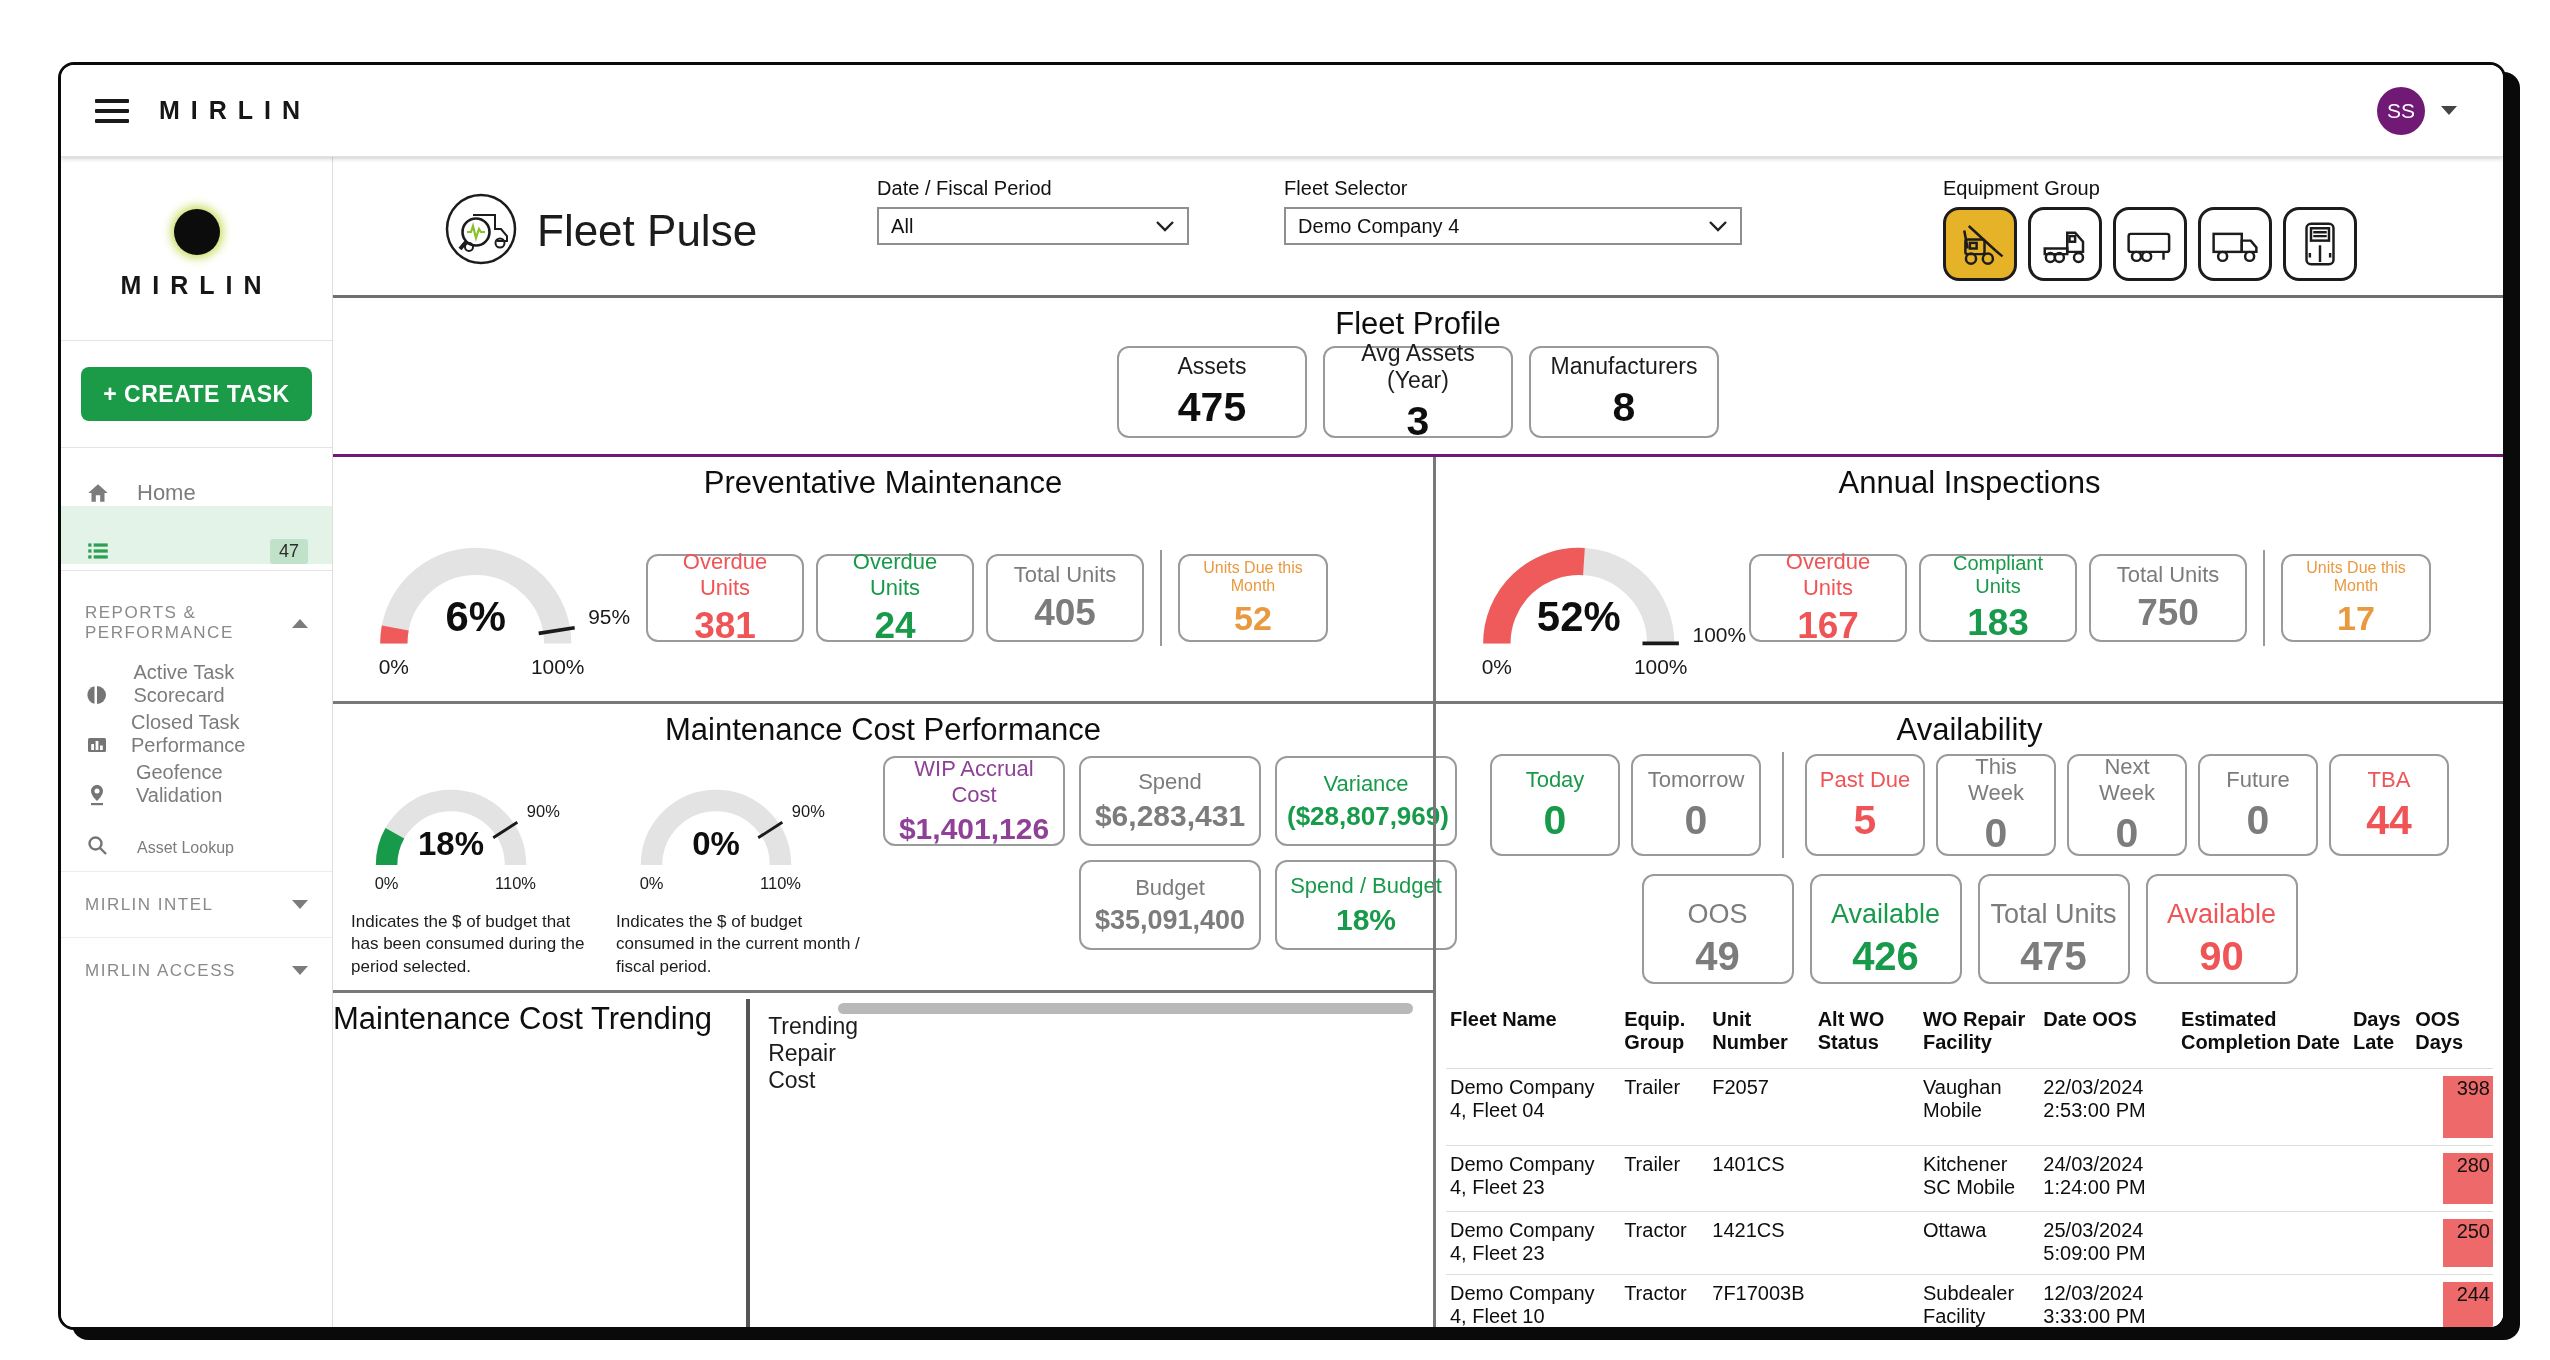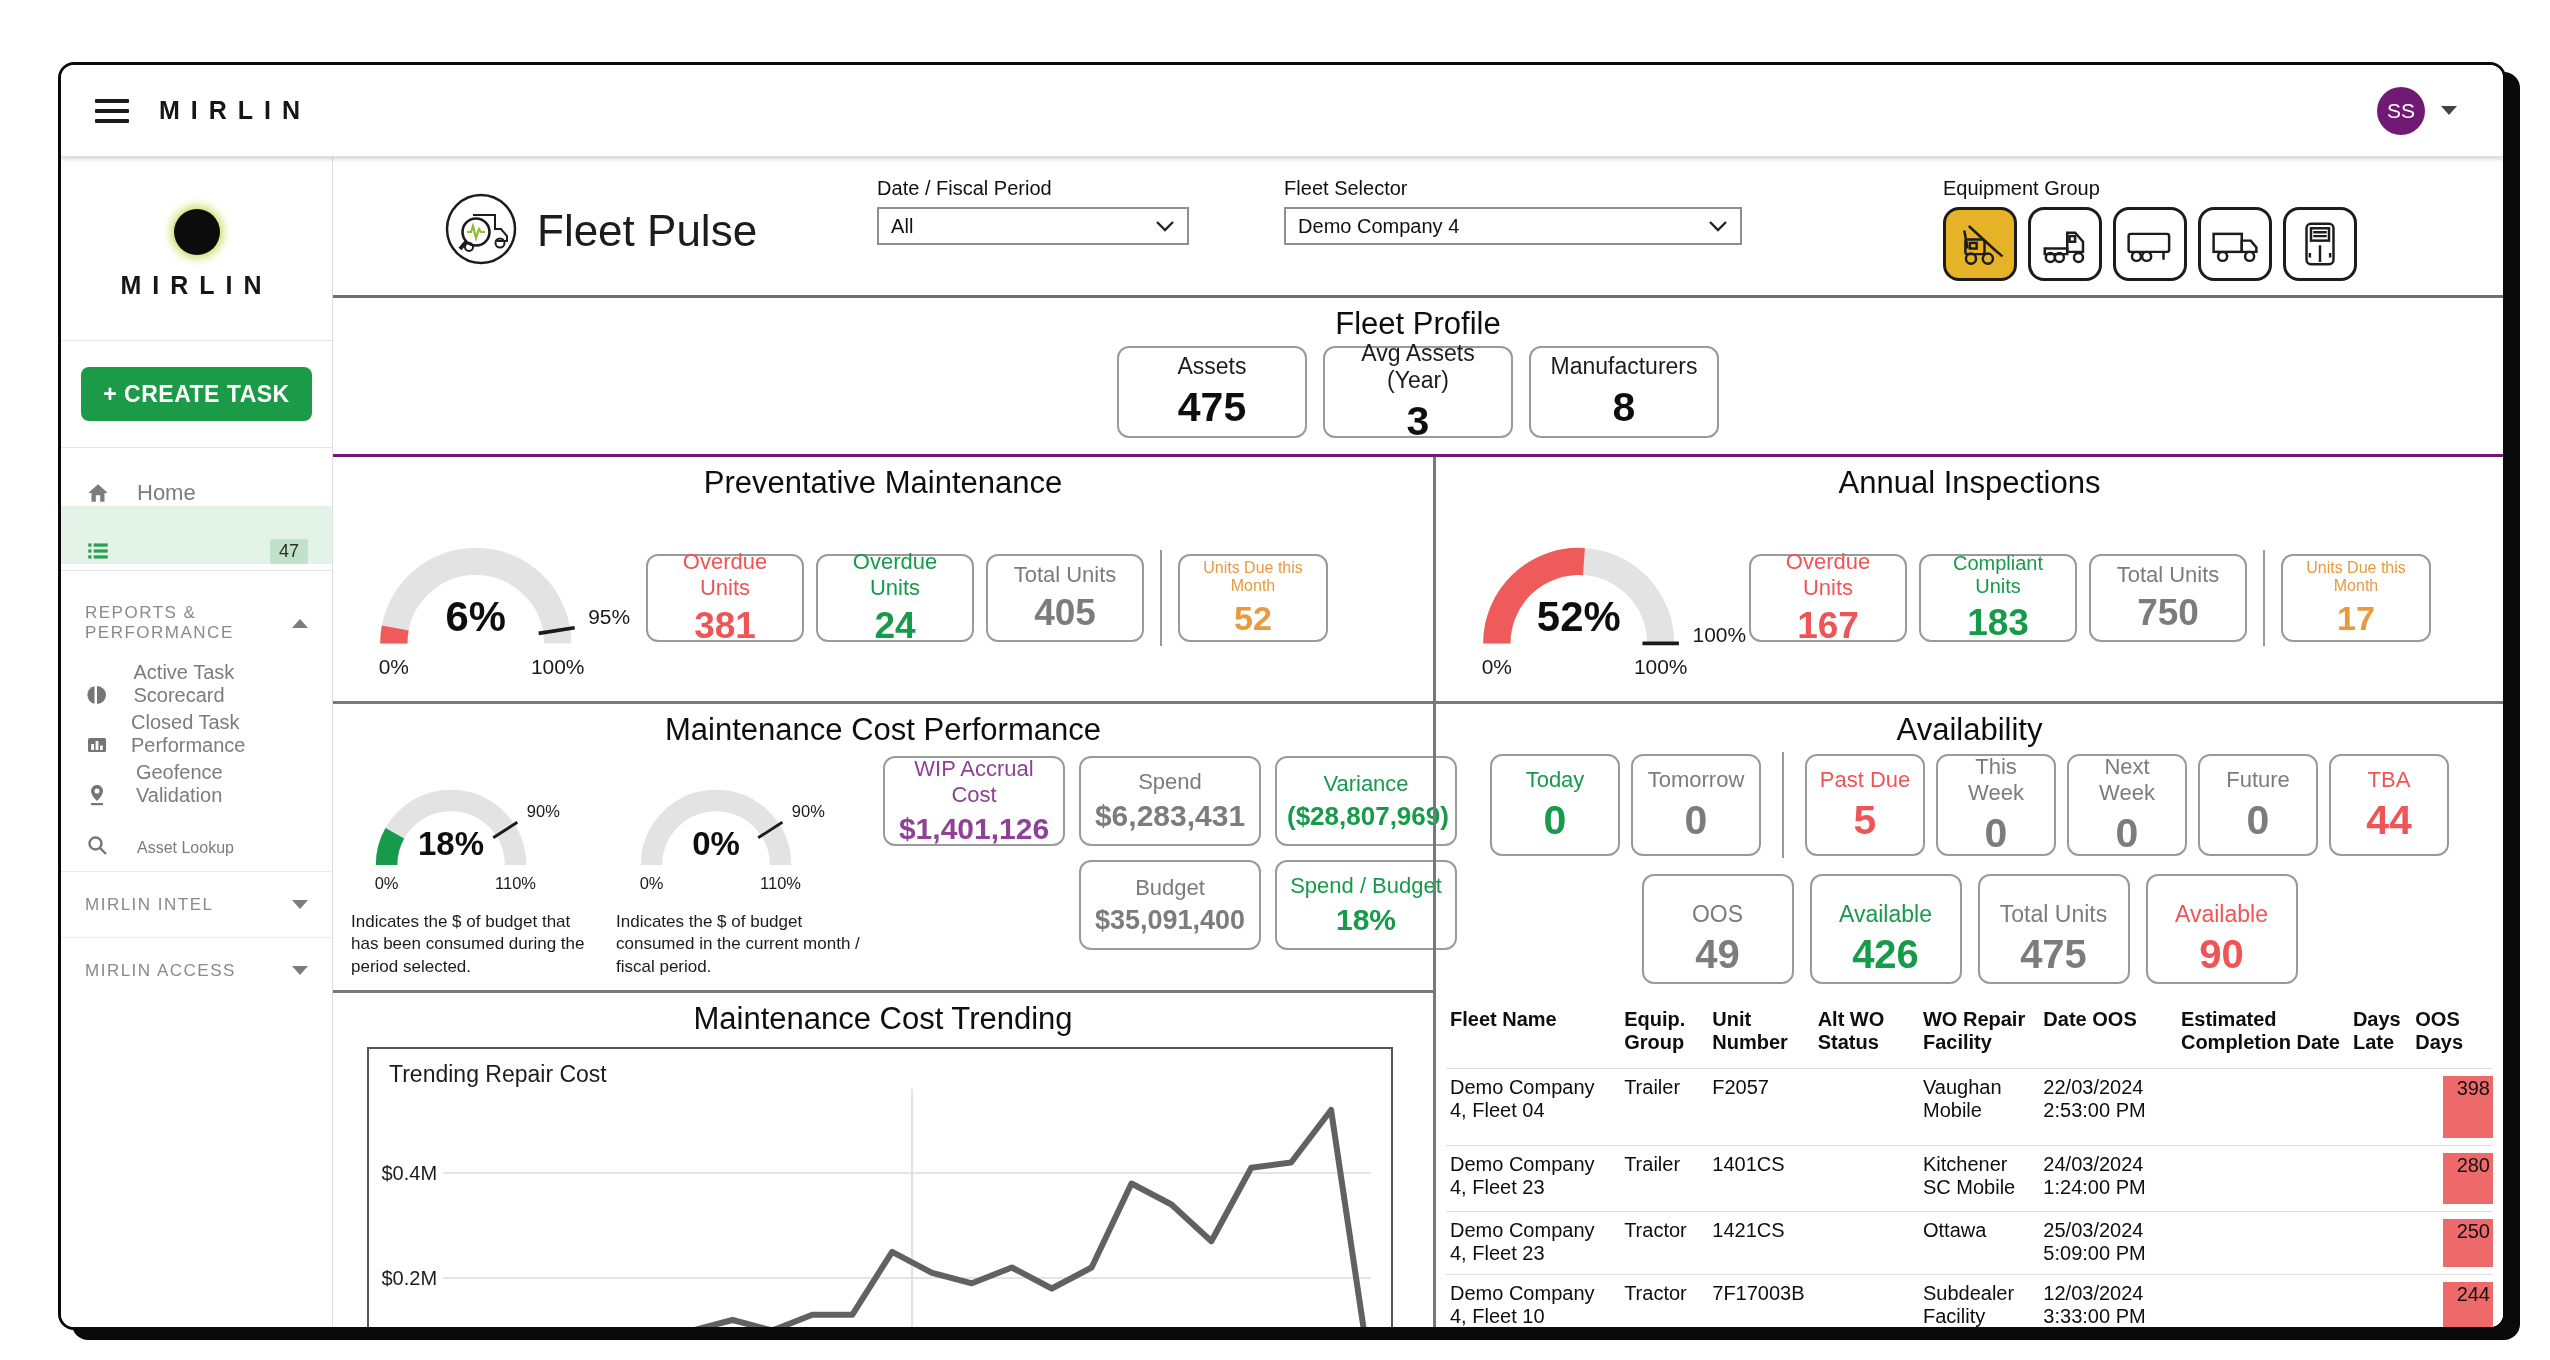--- a/index.html
+++ b/index.html
@@ -88,36 +88,36 @@
   .mcp-row { display:flex; padding:4px 12px 0; }
   .gauge-blk { width:255px; flex:0 0 auto; margin-right:10px; }
   .gauge-sm { width:240px; }
   .gauge-cap { font-size:17px; color:#1c1c1c; line-height:1.3; margin:8px 2px 0 6px; }
   .mcp-cards { display:grid; grid-template-columns:repeat(3,182px); gap:14px; margin-left:8px; align-content:start; }
   .mcp-card { height:90px; }
   .mcp-card .card-lb { font-size:22px; font-weight:500; }
   .mcp-card .card-vl { font-size:30px; }
   .g2 { grid-column:2; } .g3 { grid-column:3; }
   
-  .trend-sec { flex:1; display:flex; flex-direction:column; min-height:0; }
+  .trend-sec { flex:1; display:flex; flex-direction:row; min-height:0; }
   .chart-panel { position:relative; margin:6px 40px 0 34px; border:2px solid #555; flex:0 0 auto; height:396px; background:#fff; }
   .chart-title { position:absolute; top:12px; left:20px; font-size:23px; color:#1c1c1c; }
   .hscroll { height:11px; width:575px; background:#b9b9b9; border-radius:6px; margin:10px 0 0 48px; }
   
   .avail-sec { padding:0 10px; flex:1; min-height:0; }
   .av-row1 { display:flex; justify-content:center; align-items:center; gap:11px; }
   .av-card { height:102px; }
   .av-card.w1 { width:130px; }
   .av-card.w2 { width:120px; }
   .av-card .card-lb { font-size:22px; font-weight:500; }
   .av-card .card-vl { font-size:41px; font-weight:bold; }
   .av-div { width:2px; height:106px; background:#9a9a9a; margin:0 10px; }
   .av-row2 { display:flex; justify-content:center; gap:16px; margin-top:16px; }
   .sum-card { width:152px; height:110px; }
-  .sum-card .card-lb { font-size:23px; font-weight:500;margin-top:20px; }
+  .sum-card .card-lb { font-size:27px; font-weight:500;margin-top:20px; }
   .sum-card .card-vl { font-size:40px; }
   
   .fleet-table { width:100%; border-collapse:collapse; table-layout:fixed; margin-top:18px; }
   .fleet-table th { text-align:left; font-size:20px; font-weight:600; color:#0e0e0e; padding:6px 4px 14px; line-height:1.15; vertical-align:top; }
   .fleet-table td { font-size:20px; color:#0e0e0e; padding:7px 4px; border-top:1px solid #ddd; vertical-align:top; line-height:1.15; }
   .oos-bar { width:50px; background:#ee6a6a; color:#111; font-size:20px; text-align:right; padding:1px 3px; margin-left:auto; }
   td.oos-cell { padding-right:0; }
   .gsvg text { font-family:"Liberation Sans", sans-serif; }
 </style>
 </head>

